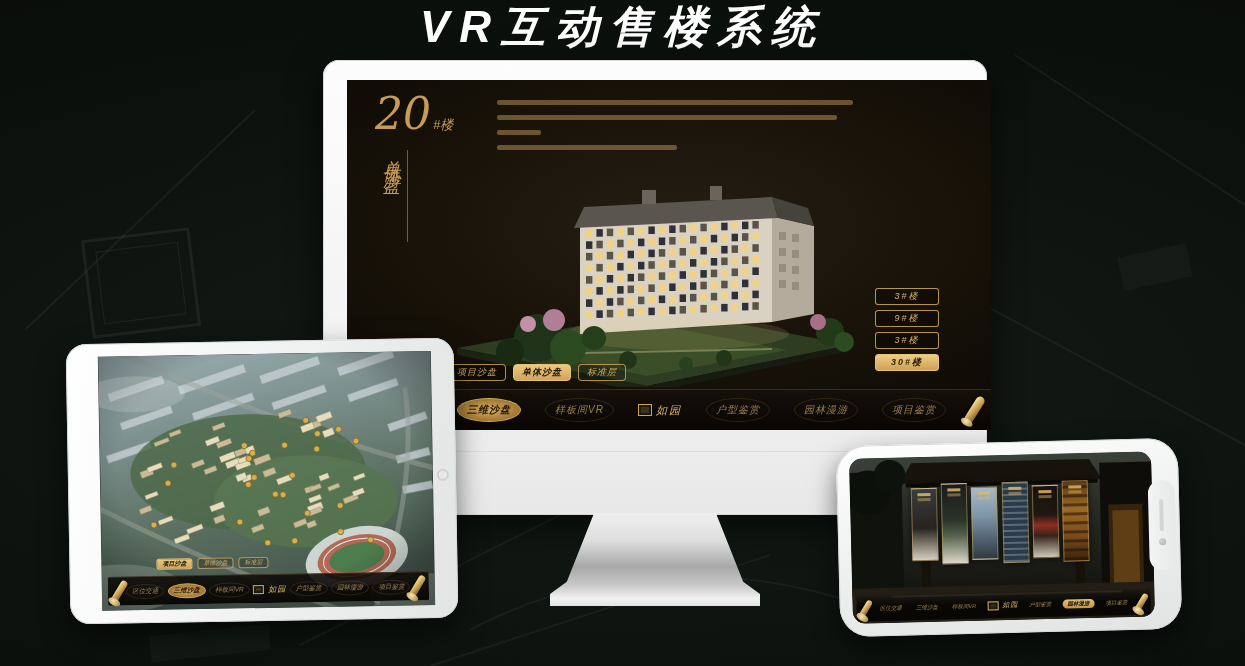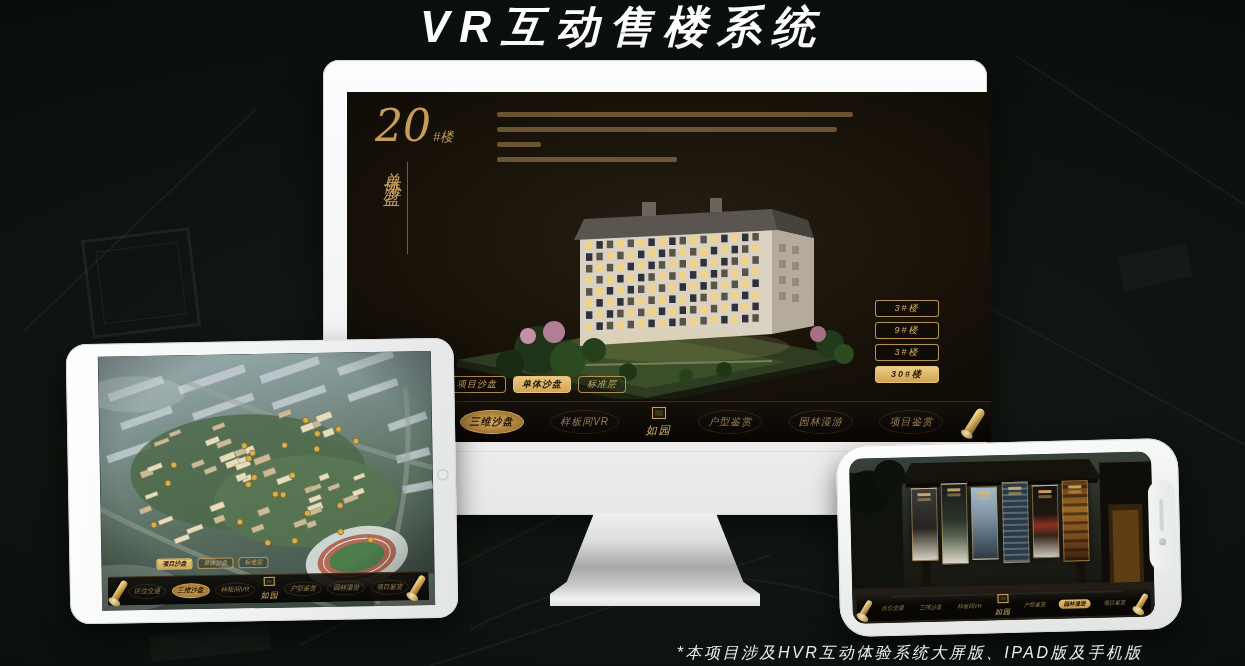--- a/index.html
+++ b/index.html
@@ -12,21 +12,21 @@
   .page-title{position:absolute;left:50%;top:-2px;transform:translateX(-50%);
     color:#ffffff;font-size:44px;font-weight:600;letter-spacing:10px;white-space:nowrap;}
   .footnote{position:absolute;right:102px;bottom:2px;color:#ededed;font-size:16px;
     letter-spacing:2.5px;white-space:nowrap;}
 
   
   .monitor{position:absolute;left:323px;top:60px;width:664px;height:455px;border-radius:16px;
     background:linear-gradient(180deg,#fdfdfd 0%,#f3f3f3 60%,#e8e8e8 100%);
     box-shadow:0 10px 34px rgba(0,0,0,.6), inset 0 0 0 1px #d8d8d8;}
   .chin-line{position:absolute;left:10px;right:10px;top:391px;height:1px;background:#dedede;}
-  .m-screen{position:absolute;left:24px;top:32px;width:644px;height:350px;background:#0c0906;overflow:hidden;
+  .m-screen{position:absolute;left:24px;top:20px;width:644px;height:350px;background:#0c0906;overflow:hidden;
     box-shadow:inset 0 0 55px 18px rgba(0,0,0,.75);}
   .m-screen-bg{position:absolute;inset:0;
     background:radial-gradient(85% 75% at 52% 42%, #261e13 0%, #171108 55%, #0a0805 100%);}
   .stand{position:absolute;left:550px;top:513px;width:210px;height:93px;
     background:linear-gradient(180deg,#efefef 0%,#dddddd 30%,#a8a8a8 58%,#c9c9c9 78%,#f1f1f1 92%,#e2e2e2 100%);
     clip-path:polygon(21% 0,79% 0,92% 74%,100% 87%,100% 100%,0 100%,0 87%,8% 74%);}
 
   
   .m-heading{position:absolute;left:28px;top:12px;color:#c89c55;}
   .m-heading .num{font-family:"DejaVu Serif", serif;font-size:44px;line-height:1;}
@@ -51,21 +51,21 @@
     padding:2px 8px;letter-spacing:1px;line-height:1.2;cursor:pointer;background:rgba(0,0,0,.2);}
   .pill.active{background:linear-gradient(#ecc87e,#d2a558);color:#241a0d;font-weight:700;border-color:#e8c377;}
 
   .m-navbar{position:absolute;left:0;bottom:0;width:100%;height:41px;display:flex;align-items:center;
     justify-content:space-between;padding:0 12px 0 22px;box-sizing:border-box;
     background:linear-gradient(180deg,#16100a 0%,#090604 90%);border-top:1px solid rgba(201,162,94,.25);}
   .nav-item{font-size:10px;color:#9c8050;letter-spacing:1px;padding:4px 9px;white-space:nowrap;
     border:1px solid rgba(190,150,80,.18);border-radius:50%;cursor:pointer;text-align:center;}
   .nav-item.active{background:radial-gradient(ellipse at center,#d9ad5d 0%,#9c7231 75%,rgba(90,60,20,.25) 100%);
     color:#271b0b;border-color:rgba(230,190,110,.7);font-weight:700;}
-  .logo{display:flex;flex-direction:column;align-items:center;gap:4px;}
+  .logo{display:flex;flex-direction:row;align-items:center;gap:4px;}
   .logo .seal{width:12px;height:10px;border:1px solid #caa45f;background:rgba(202,164,95,.25);
     box-shadow:inset 0 0 0 2px rgba(0,0,0,.5);}
   .logo .seal.sm{width:9px;height:7px;}
   .logo .txt{color:#d7b268;font-family:"DejaVu Serif", serif;letter-spacing:2px;}
   .m-navbar .logo .txt{font-size:11px;}
 
   .scroll{position:relative;width:9px;height:30px;border-radius:5px;flex:0 0 auto;
     background:linear-gradient(100deg,#f4dc96 12%,#caa152 52%,#8a6526 92%);
     transform:rotate(32deg);box-shadow:0 1px 3px rgba(0,0,0,.6);cursor:pointer;}
   .scroll::after{content:"";position:absolute;bottom:-3px;left:-2px;width:13px;height:7px;border-radius:50%;
@@ -562,14 +562,13 @@
         <span class="nav-item">项目鉴赏</span>
         <span class="scroll sm"></span>
       </div>
     </div>
     <div class="p-notch">
       <span class="slot"></span>
       <span class="cam"></span>
     </div>
   </div>
 
-  <div class="footnote">*本项目涉及HVR互动体验系统大屏版、IPAD版及手机版</div>
 </div>
 
 </body></html>

